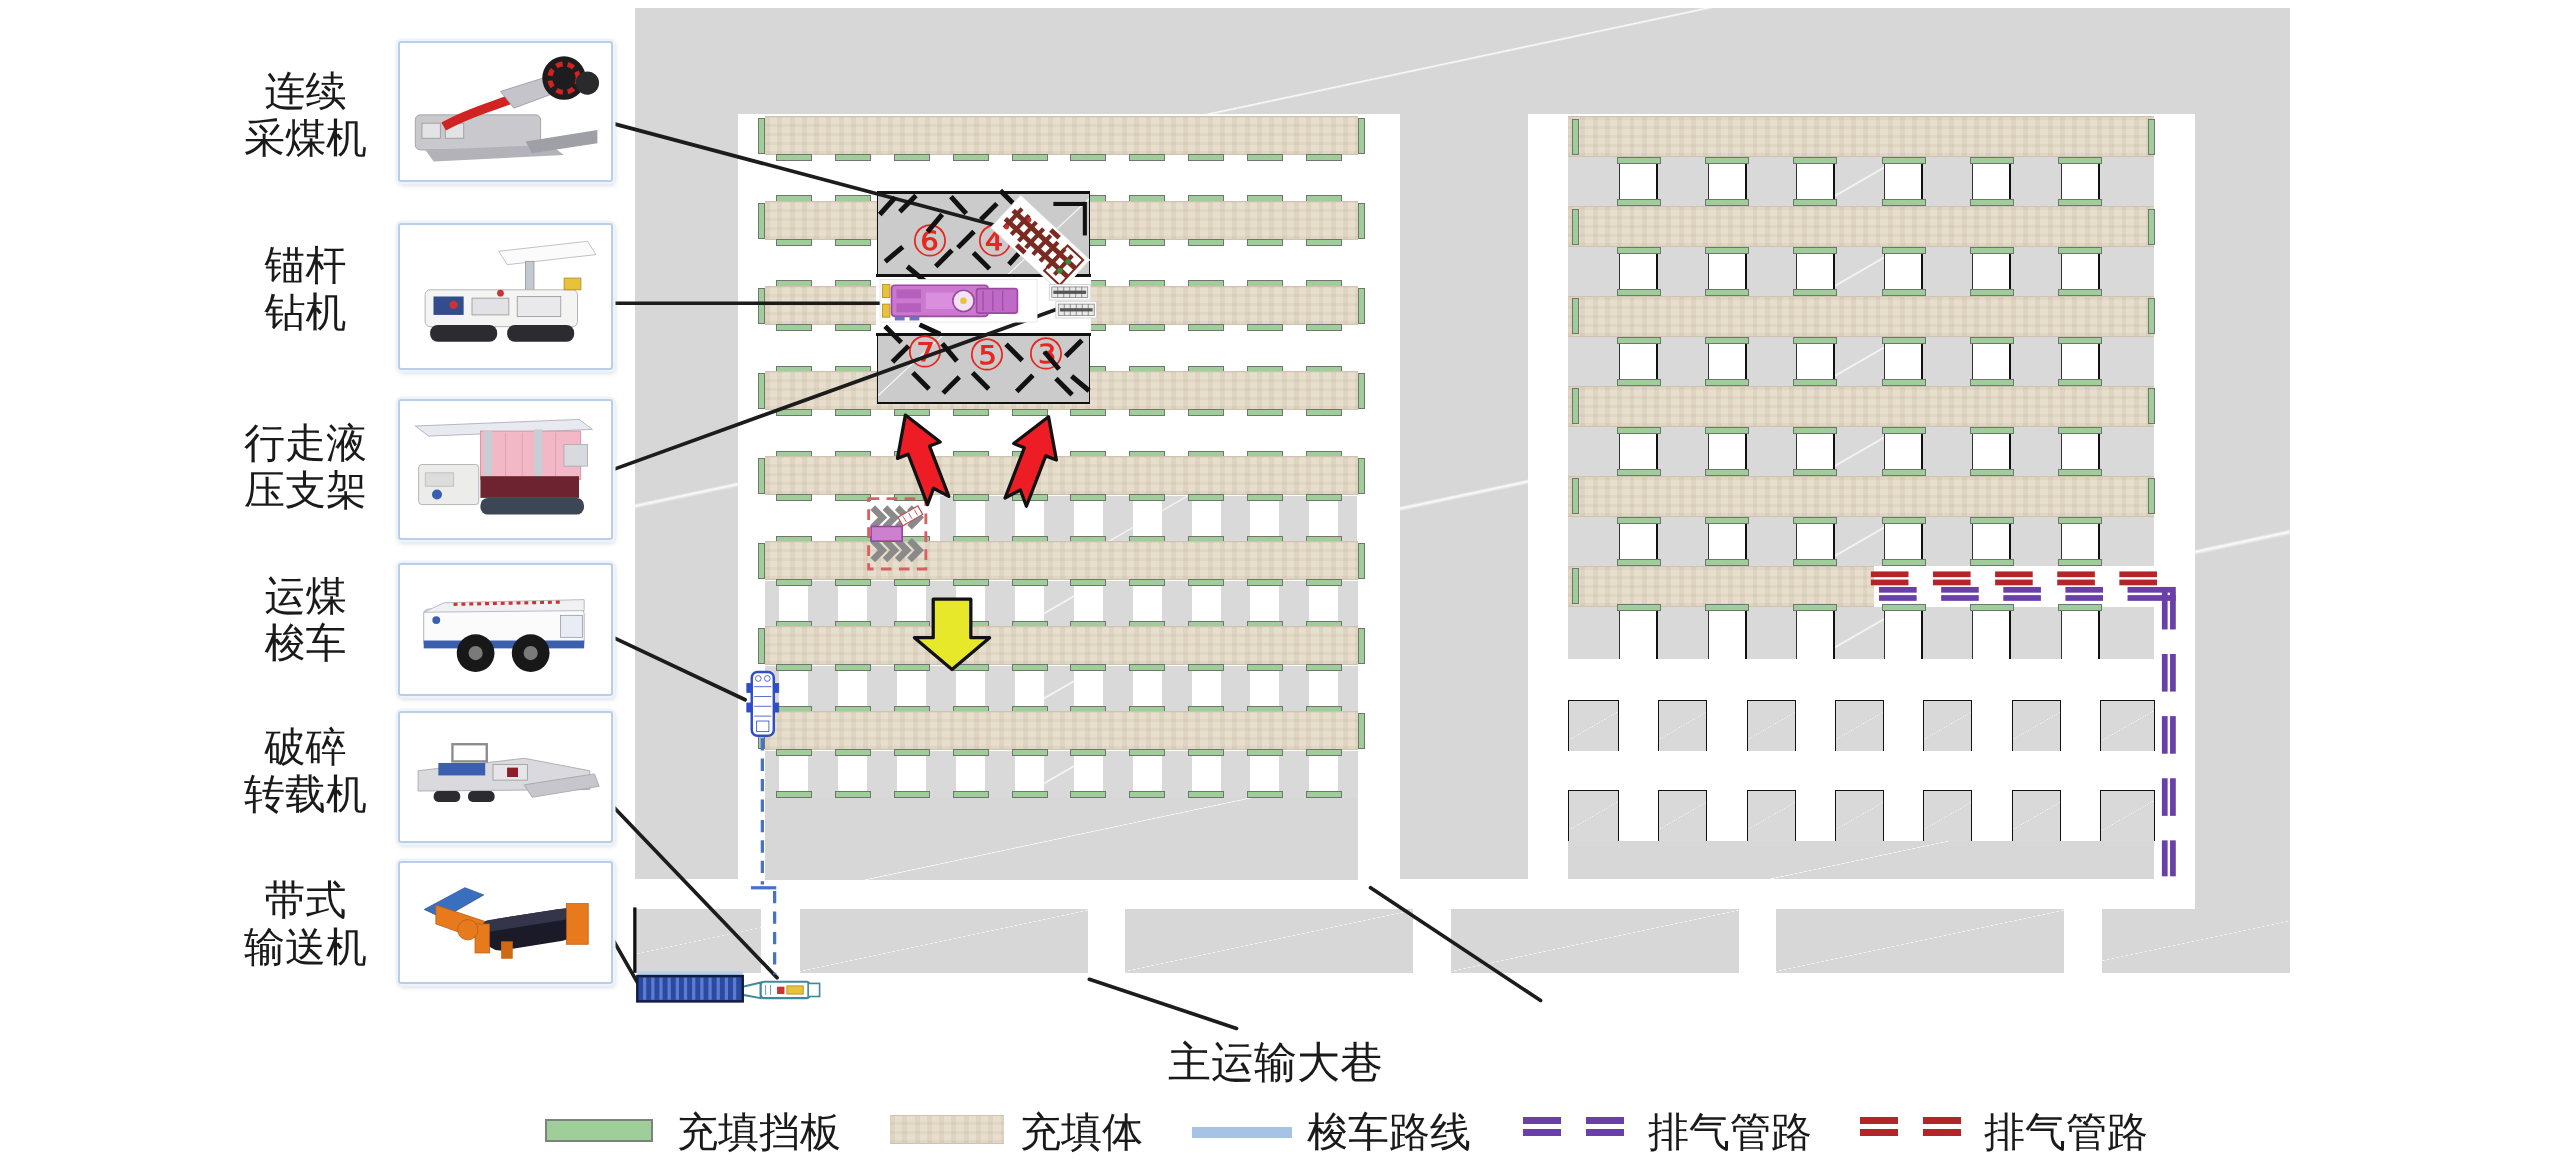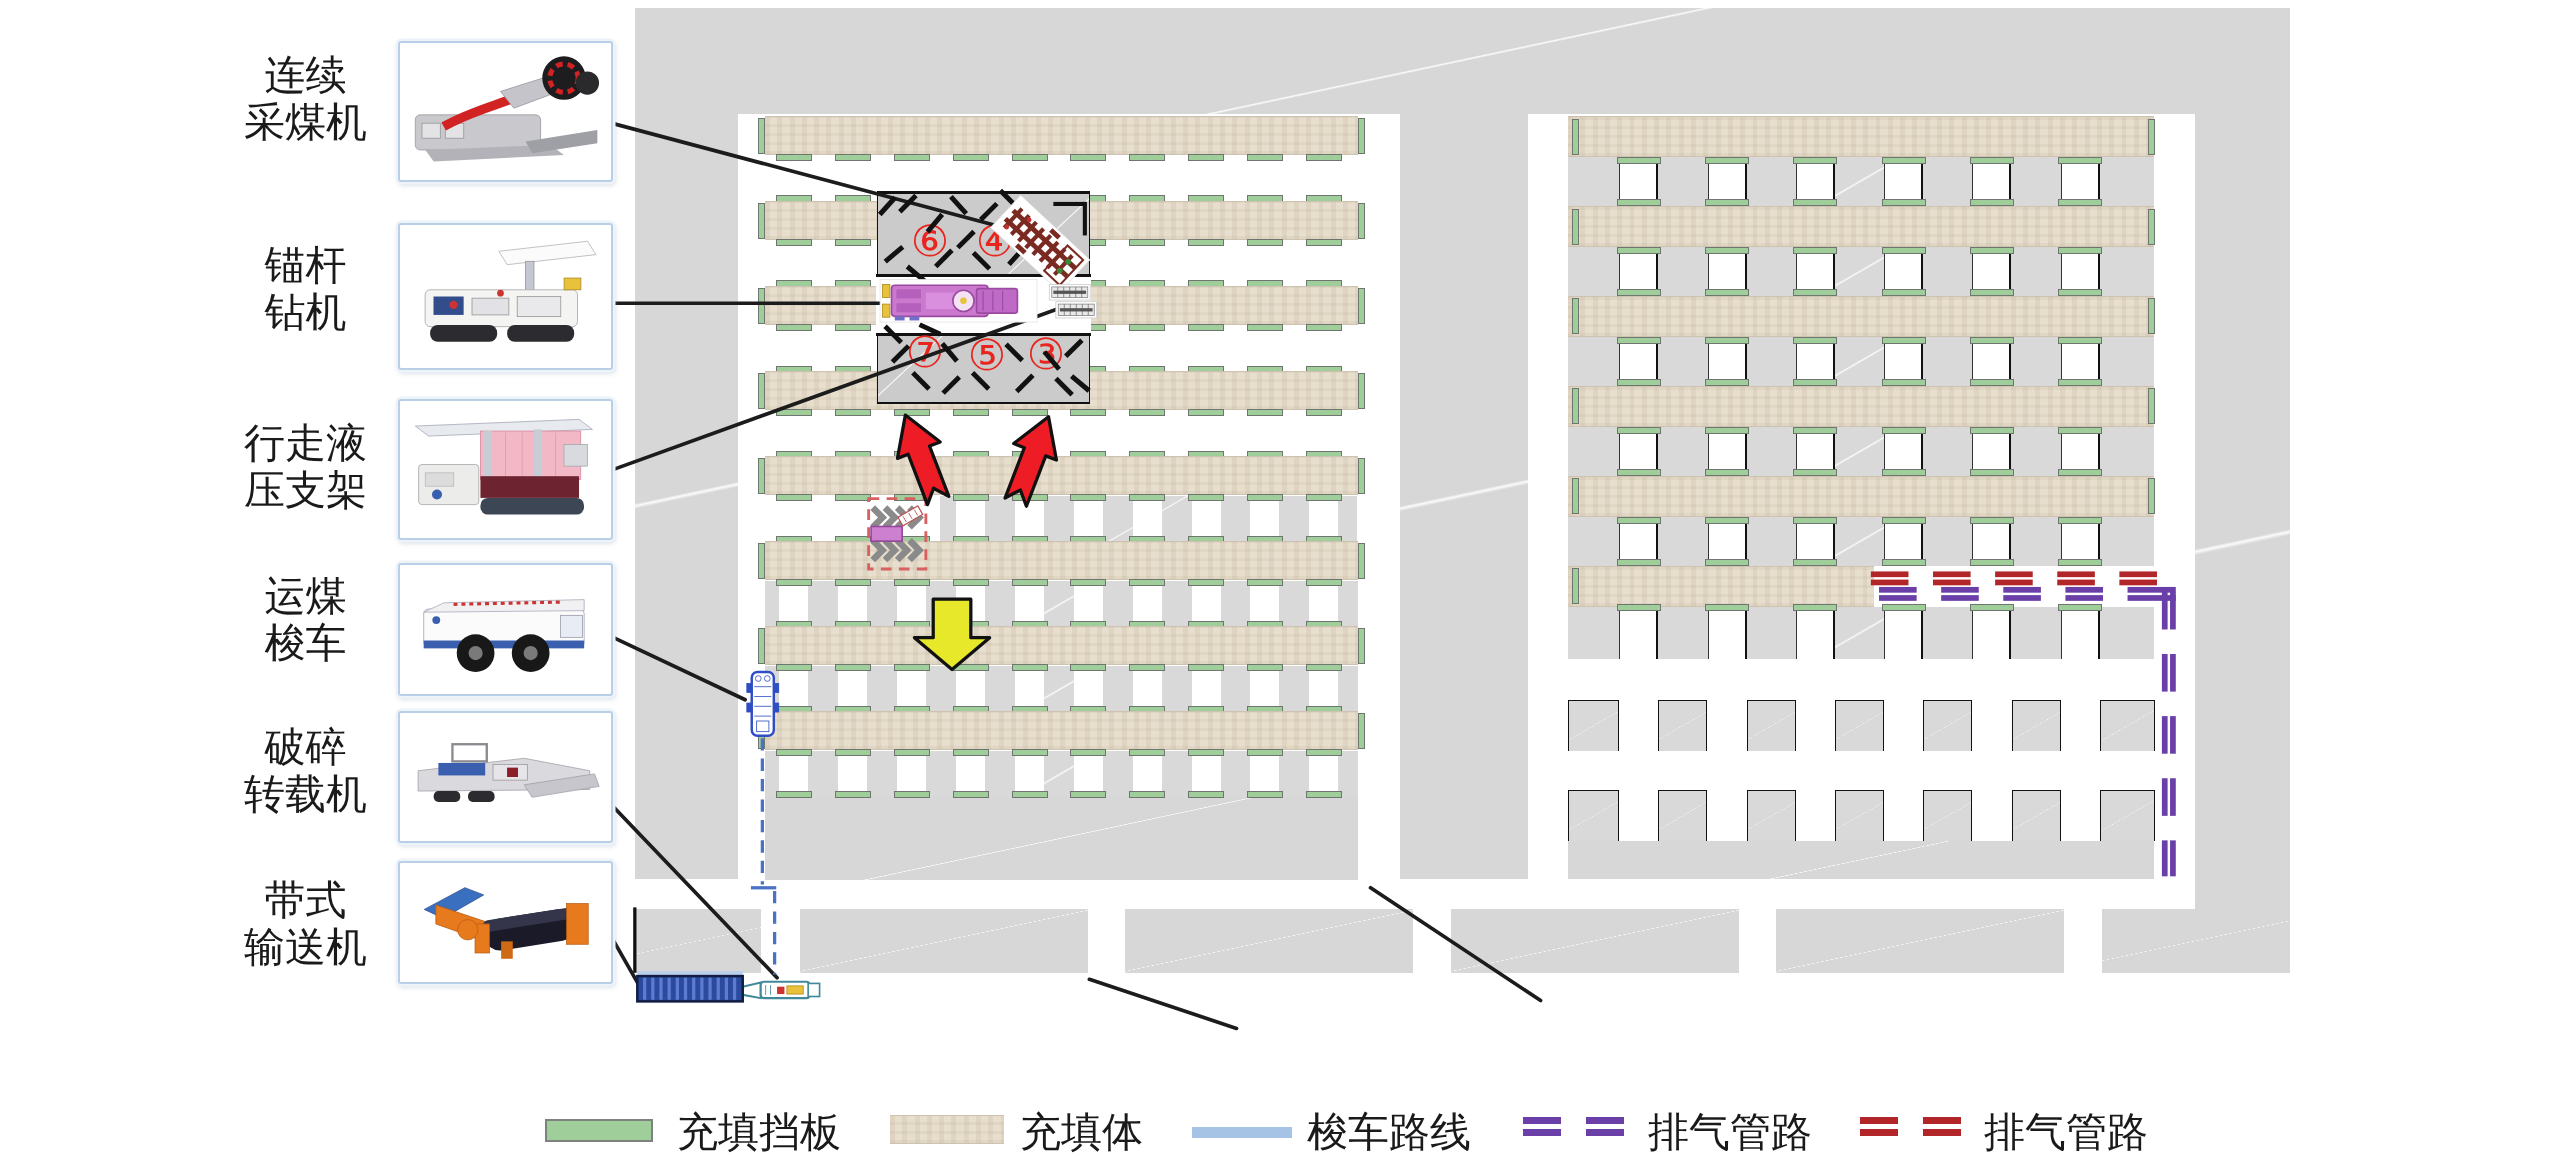--- a/index.html
+++ b/index.html
@@ -650,21 +650,21 @@
  <rect x="2644" y="952" width="7" height="46" fill="#6a3fa8"></rect>
         <rect x="2654" y="952" width="7" height="46" fill="#6a3fa8"></rect>
       </g>
       <g>
  <rect x="2644" y="1028" width="7" height="44" fill="#6a3fa8"></rect>
         <rect x="2654" y="1028" width="7" height="44" fill="#6a3fa8"></rect>
       </g>
     </svg>
 
   <div id="equip">
-      <div class="eq-label" style="top: 52px;">
+      <div class="eq-label" style="top: 68px;">
         <div>连续</div>
         <div>采煤机</div>
       </div>
       <div class="eq-box" style="top: 41px; height: 137px;">
         <svg viewBox="0 0 252 164">
           <g>
    <rect x="18" y="86" width="150" height="42" rx="6" fill="#c9c9cd" stroke="#9a9aa0"></rect>
    <polygon points="30,128 180,122 196,134 40,142" fill="#b2b2b8"></polygon>
    <rect x="26" y="96" width="22" height="18" fill="#e3e3e6" stroke="#999"></rect>
    <rect x="54" y="96" width="22" height="18" fill="#e3e3e6" stroke="#999"></rect>
@@ -776,20 +776,21 @@
             </g>
    <rect x="210" y="56" width="30" height="56" fill="#e87a1e" stroke="#b45a10"></rect>
    <rect x="84" y="84" width="20" height="40" fill="#e87a1e" stroke="#b45a10"></rect>
    <rect x="120" y="108" width="16" height="24" fill="#cf6a14"></rect>
    <circle cx="74" cy="92" r="14" fill="#e87a1e" stroke="#b45a10"></circle>
           </g>
         </svg>
       </div>
     </div>
 
+  <div class="bigLabel" style="left:1168px;top:1034px;">主运输大巷</div>
 
   <div id="legend">
       <div class="abs lg-sw-baffle" style="left: 545px; top: 1119px; width: 108px; height: 23px;"></div>
       <div class="lg-label" style="left: 677px;">充填挡板</div>
       <div class="abs fillbody" style="left: 890px; top: 1115px; width: 114px; height: 29px;"></div>
       <div class="lg-label" style="left: 1020px;">充填体</div>
       <div class="abs lg-sw-route" style="left: 1192px; top: 1127px; width: 100px; height: 10.6px;"></div>
       <div class="lg-label" style="left: 1307px;">梭车路线</div>
       <div class="abs " style="left: 1523px; top: 1117px; width: 38px; height: 6.5px; background: rgb(106, 63, 168);"></div>
       <div class="abs " style="left: 1523px; top: 1129px; width: 38px; height: 6.5px; background: rgb(106, 63, 168);"></div>

